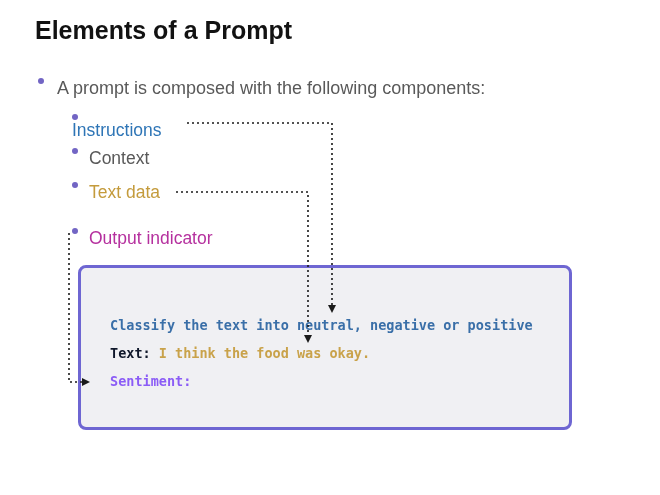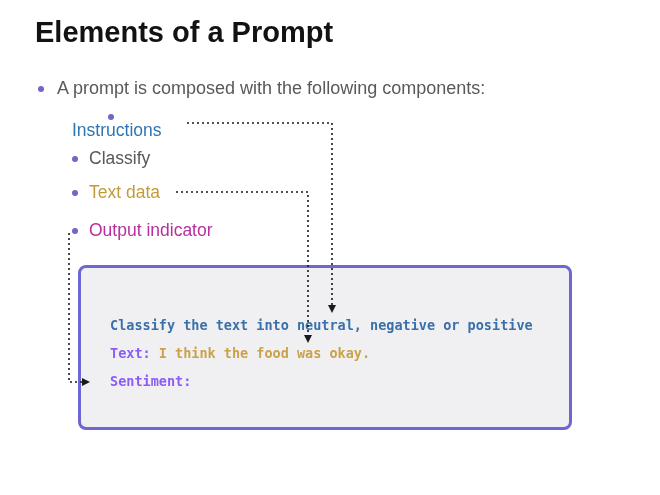--- a/index.html
+++ b/index.html
@@ -9,46 +9,45 @@
     height: 495px;
     background: #ffffff;
     font-family: "Liberation Sans", sans-serif;
     overflow: hidden;
   }
   .slide-title {
     position: absolute;
     left: 35px;
     top: 16px;
     margin: 0;
-    font-size: 29px;
+    font-size: 25px;
     font-weight: bold;
     color: #121212;
     letter-spacing: 0px;
   }
   .bullet-row {
     position: absolute;
     display: flex;
-    align-items: center;
     white-space: nowrap;
   }
   .bullet-dot {
     width: 6px;
     height: 6px;
     border-radius: 50%;
     background: #7265c4;
     flex: 0 0 auto;
   }
   .intro-row { left: 38px; top: 78px; font-size: 18px; color: #595959; }
   .intro-row .bullet-dot { margin-right: 13px; }
   .sub-row { left: 72px; font-size: 17.5px; }
   .sub-row .bullet-dot { margin-right: 11px; }
   .sub-row-0 { top: 114px; flex-direction: column; }
   .sub-row-1 { top: 148px; }
   .sub-row-2 { top: 182px; }
-  .sub-row-3 { top: 220px; }
+  .sub-row-3 { top: 228px; }
   .connector-overlay {
     position: absolute;
     left: 0; top: 0;
     width: 660px; height: 495px;
     pointer-events: none;
   }
   .example-box {
     position: absolute;
     left: 78px;
     top: 265px;
@@ -78,37 +77,37 @@
     <span class="bullet-dot"></span>
     <span>A prompt is composed with the following components:</span>
   </div>
 
   <div class="bullet-row sub-row sub-row-0">
     <span class="bullet-dot"></span>
     <span style="color: rgb(46, 117, 182);">Instructions</span>
   </div>
   <div class="bullet-row sub-row sub-row-1">
     <span class="bullet-dot"></span>
-    <span style="color: rgb(89, 89, 89);">Classify</span>
+    <span style="color: rgb(89, 89, 89);">Context</span>
   </div>
   <div class="bullet-row sub-row sub-row-2">
     <span class="bullet-dot"></span>
     <span style="color: rgb(196, 155, 60);">Text data</span>
   </div>
   <div class="bullet-row sub-row sub-row-3">
     <span class="bullet-dot"></span>
     <span style="color: rgb(181, 48, 158);">Output indicator</span>
   </div>
 
   <div class="example-box" style="border-color: rgb(110, 102, 210); background: rgb(240, 240, 243); padding-left: 29px;">
     <div class="code-line">
       <span style="color: rgb(58, 111, 168);">Classify the text into neutral, negative or positive</span>
     </div>
     <div class="code-line">
-      <span style="color: #8b5cf6;">Text:</span><span style="color: rgb(201, 162, 74);"> I think the food was okay.</span>
+      <span style="color: #0f172a;">Text:</span><span style="color: rgb(201, 162, 74);"> I think the food was okay.</span>
     </div>
     <div class="code-line">
       <span style="color: #8b5cf6; margin-top: 44px;">Sentiment:</span>
     </div>
   </div>
 
   <svg class="connector-overlay" viewBox="0 0 660 495" xmlns="http://www.w3.org/2000/svg">
 
     <path d="M 187 123 H 332 V 306" fill="none" stroke="#1a1a1a" stroke-width="1.6" stroke-dasharray="2 3"></path>
     <polygon points="328,305 336,305 332,313" fill="#1a1a1a"></polygon>

